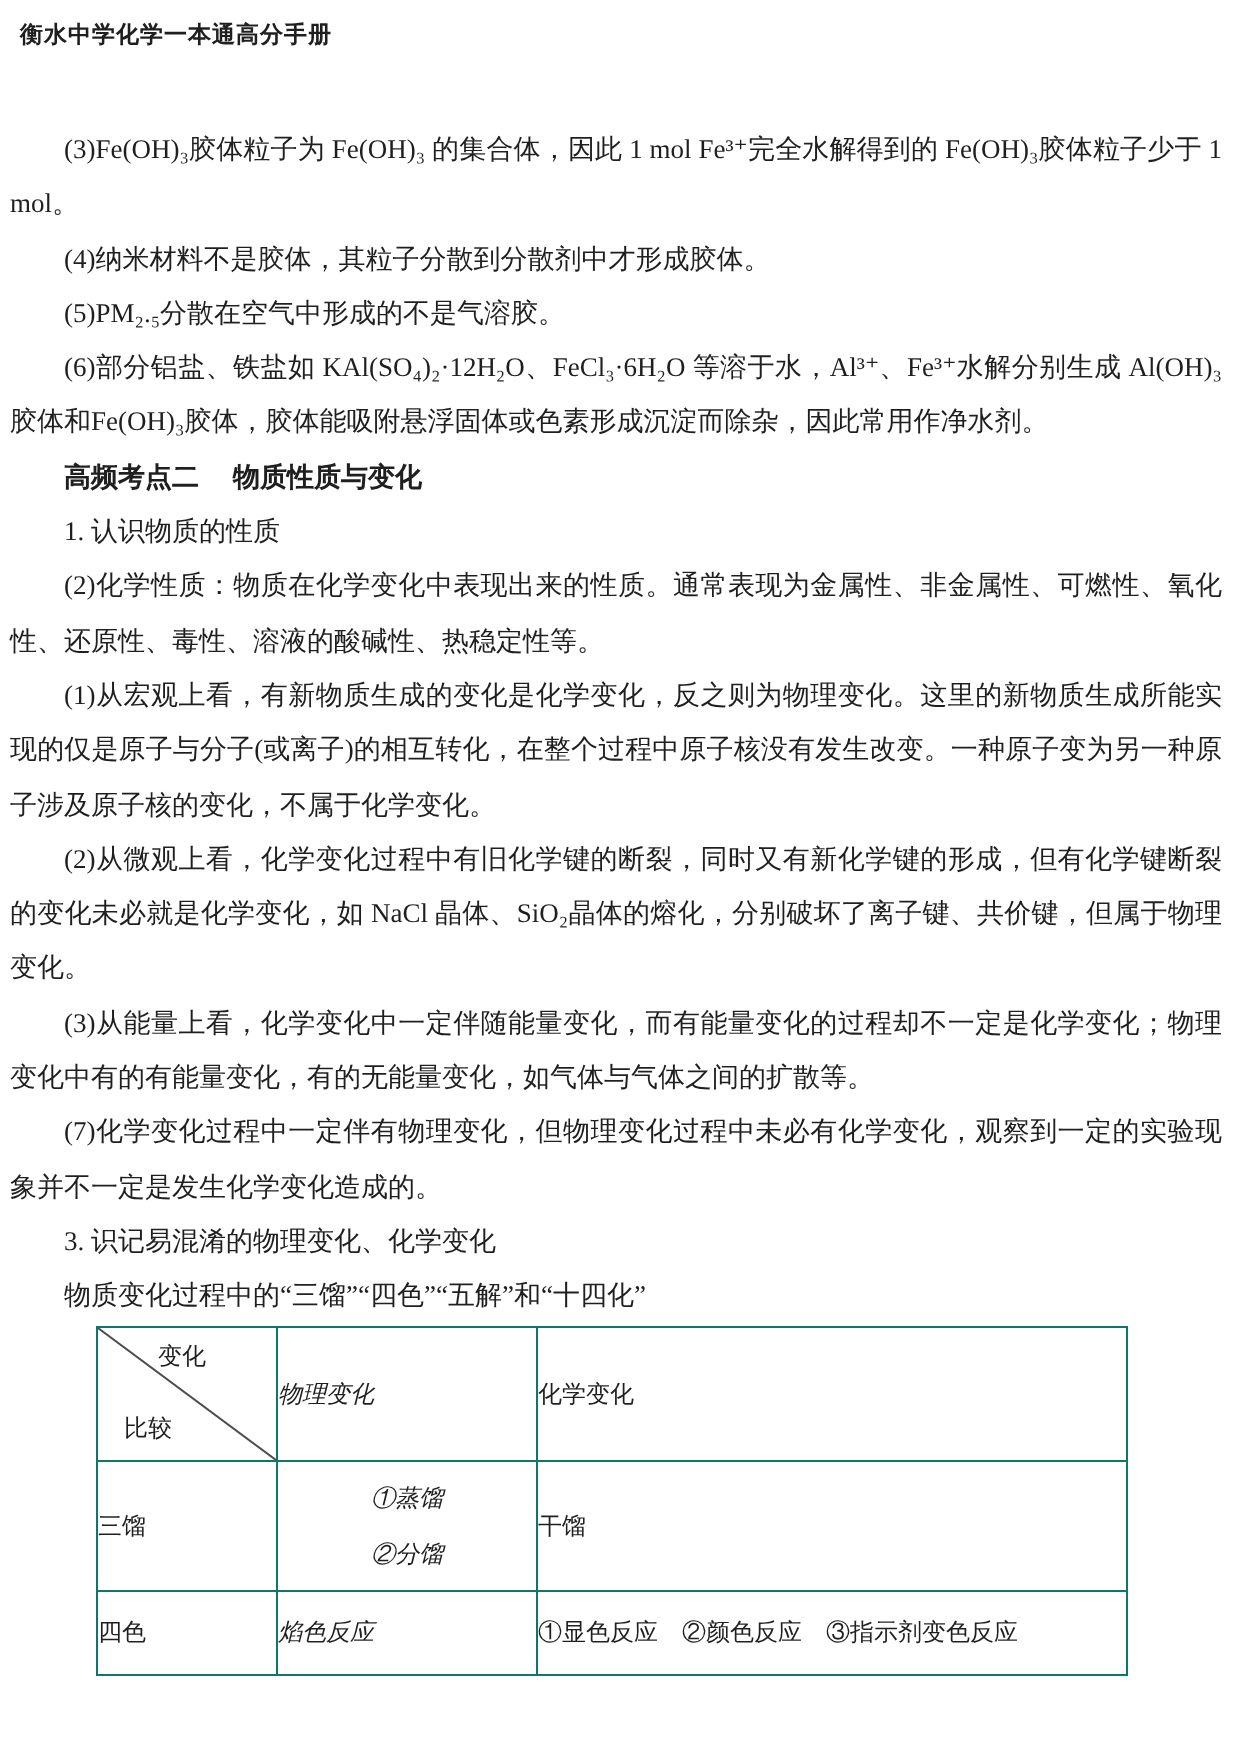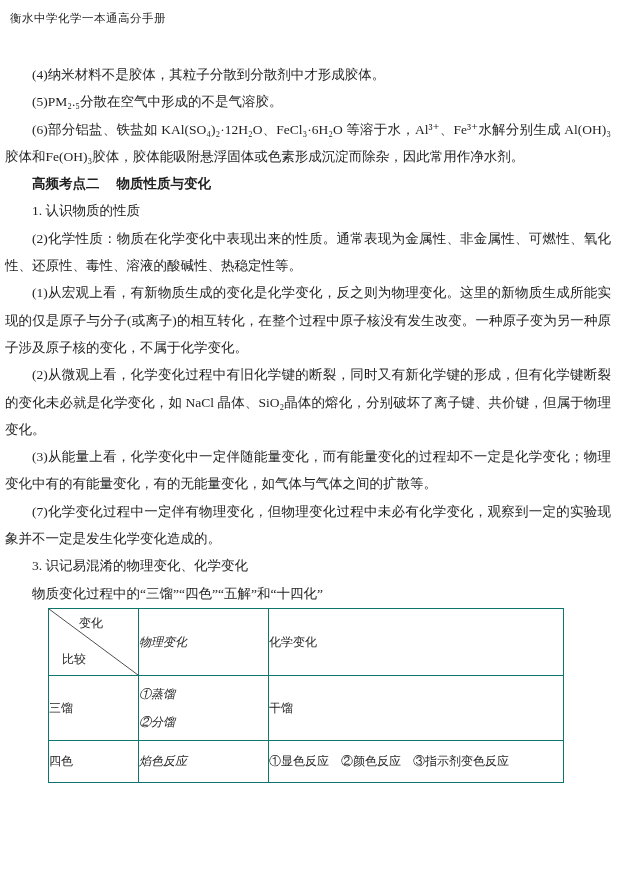--- a/index.html
+++ b/index.html
@@ -9,20 +9,21 @@
     background:#ffffff;
     color:#1f1f1f;
     font-family:"Liberation Serif","DejaVu Serif",serif;
     overflow:hidden;
   }
   .doc-header {
     padding:10px 4px 0 10px;
     font-size:11.5px;
     line-height:17px;
     letter-spacing:0.5px;
+    font-weight:bold;
   }
   .content {
     margin-top:34px;
     padding:0 17px 0 5px;
     font-size:13.5px;
     line-height:27.3px;
     text-align:justify;
   }
   .content p { margin:0; text-indent:2em; }
   p.heading {
@@ -49,30 +50,31 @@
   td.c2 { padding-left:30px;font-style:italic; }
   td.c3 { padding-left:26px; }
   tr.r-head td { height:66px; }
   tr.r-mid  td { height:64px; }
   tr.r-last td { height:41px; }
 
   td.diag { position:relative; }
   td.diag svg { position:absolute; left:0; top:0; width:100%; height:100%; display:block; }
   .diag-top    { position:absolute; top:6px;  left:30px; line-height:16px; }
   .diag-bottom { position:absolute; bottom:8px; left:13px; line-height:16px;margin-top:24px; }
-  .two-line div { line-height:28px; }
+  .two-line div { line-height:28px;text-align:center; }
 </style>
 </head>
 <body>
 
 <div class="page">
 
   <div class="doc-header">衡水中学化学一本通高分手册</div>
 
   <div class="content">
+    <p>(3)Fe(OH)₃胶体粒子为 Fe(OH)₃ 的集合体，因此 1 mol Fe³⁺完全水解得到的 Fe(OH)₃胶体粒子少于 1 mol。</p>
     <p>(4)纳米材料不是胶体，其粒子分散到分散剂中才形成胶体。</p>
     <p>(5)PM₂.₅分散在空气中形成的不是气溶胶。</p>
     <p>(6)部分铝盐、铁盐如 KAl(SO₄)₂·12H₂O、FeCl₃·6H₂O 等溶于水，Al³⁺、Fe³⁺水解分别生成 Al(OH)₃ 胶体和Fe(OH)₃胶体，胶体能吸附悬浮固体或色素形成沉淀而除杂，因此常用作净水剂。</p>
 
     <p class="heading"><span>高频考点二</span><span class="hgap"></span><span>物质性质与变化</span></p>
 
     <p>1. 认识物质的性质</p>
     <p>(2)化学性质：物质在化学变化中表现出来的性质。通常表现为金属性、非金属性、可燃性、氧化性、还原性、毒性、溶液的酸碱性、热稳定性等。</p>
     <p>(1)从宏观上看，有新物质生成的变化是化学变化，反之则为物理变化。这里的新物质生成所能实现的仅是原子与分子(或离子)的相互转化，在整个过程中原子核没有发生改变。一种原子变为另一种原子涉及原子核的变化，不属于化学变化。</p>
     <p>(2)从微观上看，化学变化过程中有旧化学键的断裂，同时又有新化学键的形成，但有化学键断裂的变化未必就是化学变化，如 NaCl 晶体、SiO₂晶体的熔化，分别破坏了离子键、共价键，但属于物理变化。</p>

